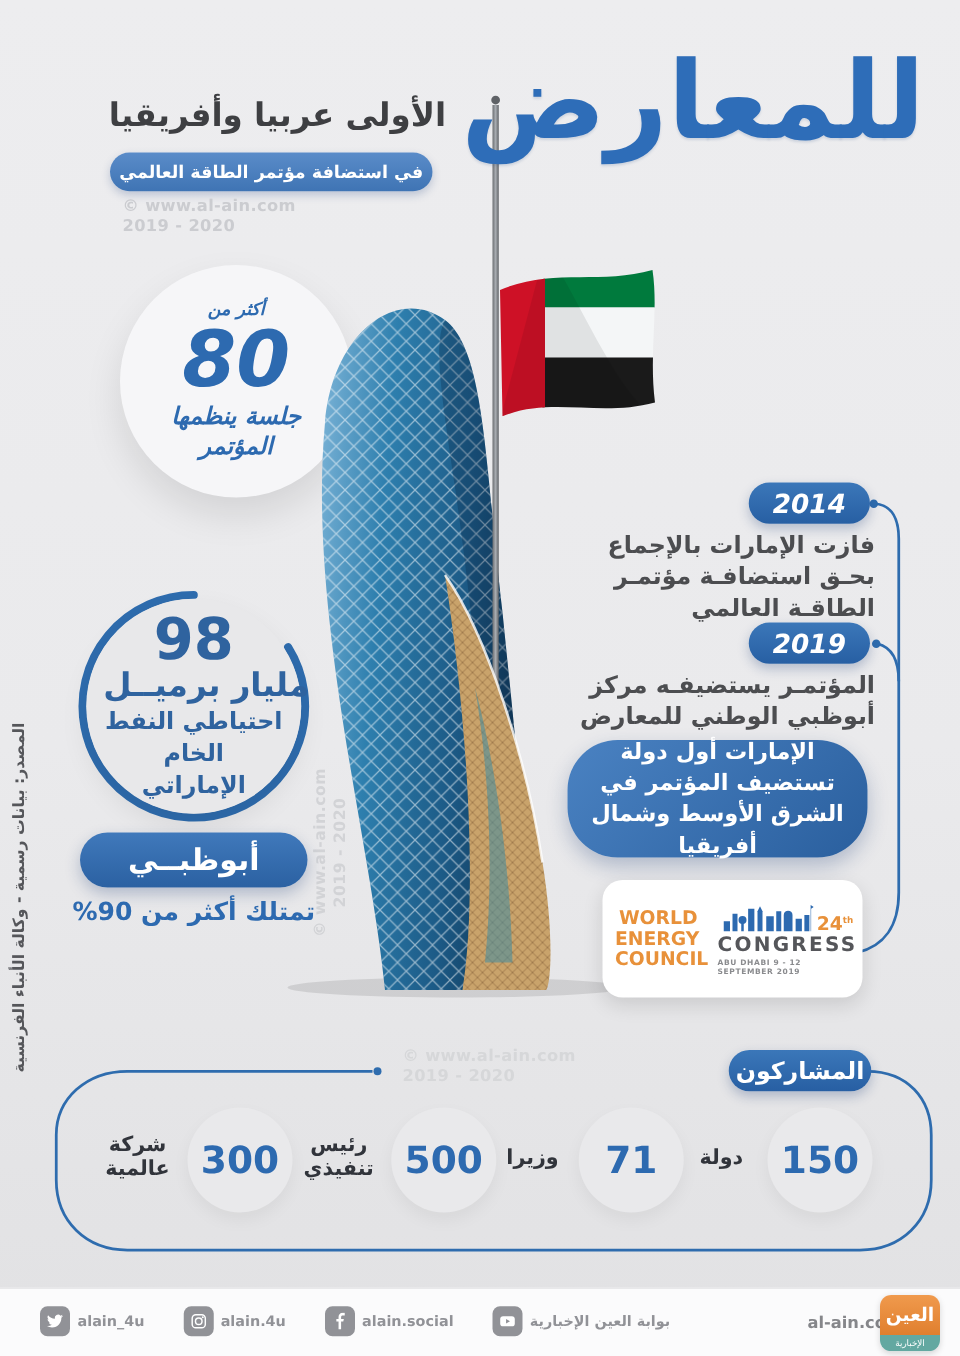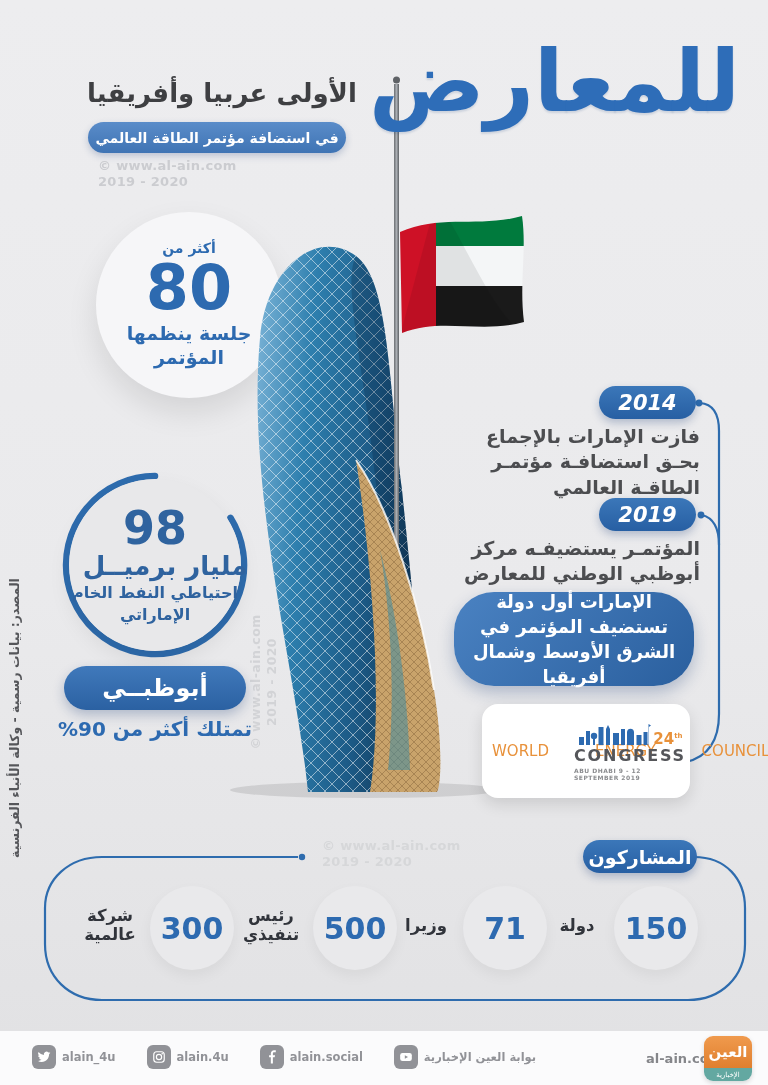--- a/index.html
+++ b/index.html
@@ -15,55 +15,55 @@
     color:#fff;font-size:14px;font-weight:bold;display:flex;align-items:center;justify-content:center;direction:rtl;
     box-shadow:0 3px 7px rgba(40,70,130,.25);}
   .wm{font-size:13px;font-weight:bold;color:#cbccd0;line-height:1.25;letter-spacing:.3px;white-space:pre-line;}
   .wm1{left:98px;top:158px;}
   .wm3{left:322px;top:838px;color:#d6d7d9;}
   .wm2{left:190px;top:665px;width:150px;height:34px;transform:rotate(-90deg);font-size:12.5px;font-weight:bold;
     color:#d2d3d6;text-align:center;line-height:1.25;white-space:pre-line;letter-spacing:.4px;}
   
   .c80{left:96px;top:212px;width:186px;height:186px;border-radius:50%;background:#f6f6f8;
     box-shadow:0 14px 30px rgba(0,0,0,.10);display:flex;flex-direction:column;align-items:center;justify-content:center;
-    color:#2d6ab0;direction:rtl;text-align:center;}
+    color:#2d6ab0;direction:rtl;text-align:center;font-style:italic;}
   .c80 .pre{font-size:14px;font-weight:bold;}
   .c80 .val{font-size:62px;font-weight:bold;line-height:1;margin:1px 0 3px;}
   .c80 .lbl{font-size:19px;font-weight:bold;width:132px;line-height:1.25;}
   
   .c98{left:60px;top:470px;width:190px;height:190px;}
   .c98 .bg{position:absolute;left:9px;top:9px;right:9px;bottom:9px;border-radius:50%;background:#e8e8ea;
     box-shadow:0 10px 22px rgba(0,0,0,.08);}
   .c98 .content{position:absolute;inset:0;display:flex;flex-direction:column;align-items:center;justify-content:center;
     color:#2f639f;direction:rtl;text-align:center;}
   .c98 .v{font-size:46px;font-weight:bold;line-height:1;}
   .c98 .u{font-size:26px;font-weight:bold;line-height:1.2;margin-left:20px;}
-  .c98 .d{font-size:16px;font-weight:bold;line-height:1.35;}
+  .c98 .d{font-size:19px;font-weight:bold;line-height:1.35;}
   
   .ad-pill{left:64px;top:666px;width:182px;height:44px;border-radius:24px;background:linear-gradient(#4079bb,#2b61a2);
     color:#fff;font-size:24px;font-weight:bold;display:flex;align-items:center;justify-content:center;direction:rtl;
     box-shadow:0 5px 12px rgba(30,60,120,.28);}
   .ad-text{left:36px;top:716px;width:238px;text-align:center;color:#2d6ab0;font-size:20px;font-weight:bold;
     line-height:1.35;direction:rtl;}
   
   .year-pill{width:97px;height:33px;border-radius:17px;background:linear-gradient(#3b77b9,#275fa3);color:#fff;
     font-size:21px;font-weight:bold;display:flex;align-items:center;justify-content:center;
     box-shadow:0 4px 9px rgba(30,60,120,.28);font-style:italic;}
   .y2014{left:599px;top:386px;} .y2019{left:599px;top:498px;}
   .tl-text{width:262px;direction:rtl;text-align:right;color:#4c4d50;font-size:19px;font-weight:bold;line-height:1.33;}
   .t1{left:438px;top:424px;} .t2{left:438px;top:536px;}
   .hl-box{left:454px;top:592px;width:240px;height:94px;border-radius:40px;
     background:linear-gradient(135deg,#4a82c2,#2a5f9e);color:#fff;font-size:18px;font-weight:bold;display:flex;
     align-items:center;justify-content:center;text-align:center;direction:rtl;padding:0 14px;box-sizing:border-box;
     line-height:1.4;box-shadow:0 7px 16px rgba(30,60,120,.28);}
   
   .wec-card{left:482px;top:704px;width:208px;height:94px;background:#fff;border-radius:16px;
     box-shadow:0 6px 16px rgba(0,0,0,.12);display:flex;align-items:center;padding:6px 10px;box-sizing:border-box;gap:8px;}
-  .wec-left{display:flex;flex-direction:row;text-align:right;color:#e8913a;font-weight:normal;font-size:15px;
-    line-height:1.12;width:66px;gap:46px;}
+  .wec-left{display:flex;flex-direction:column;text-align:right;color:#e8913a;font-weight:bold;font-size:15px;
+    line-height:1.12;width:66px;}
   .wec-div{width:2px;height:58px;background:#a9aaad;}
   .wec-right{flex:1;display:flex;flex-direction:column;align-items:center;}
   .wec-sky-row{display:flex;align-items:flex-end;gap:2px;}
   .wec-24{color:#e8913a;font-weight:bold;font-size:15px;line-height:1;}
   .wec-24 sup{font-size:7px;}
   .wec-congress{font-size:16px;font-weight:bold;color:#55565a;letter-spacing:1.8px;line-height:1.1;}
   .wec-date{font-size:6px;color:#8a8b8e;letter-spacing:.5px;margin-top:2px;font-weight:bold;}
   
   .pt-pill{left:583px;top:840px;width:114px;height:33px;border-radius:17px;background:linear-gradient(#3b77b9,#275fa3);
     color:#fff;font-size:19px;font-weight:bold;display:flex;align-items:center;justify-content:center;direction:rtl;

